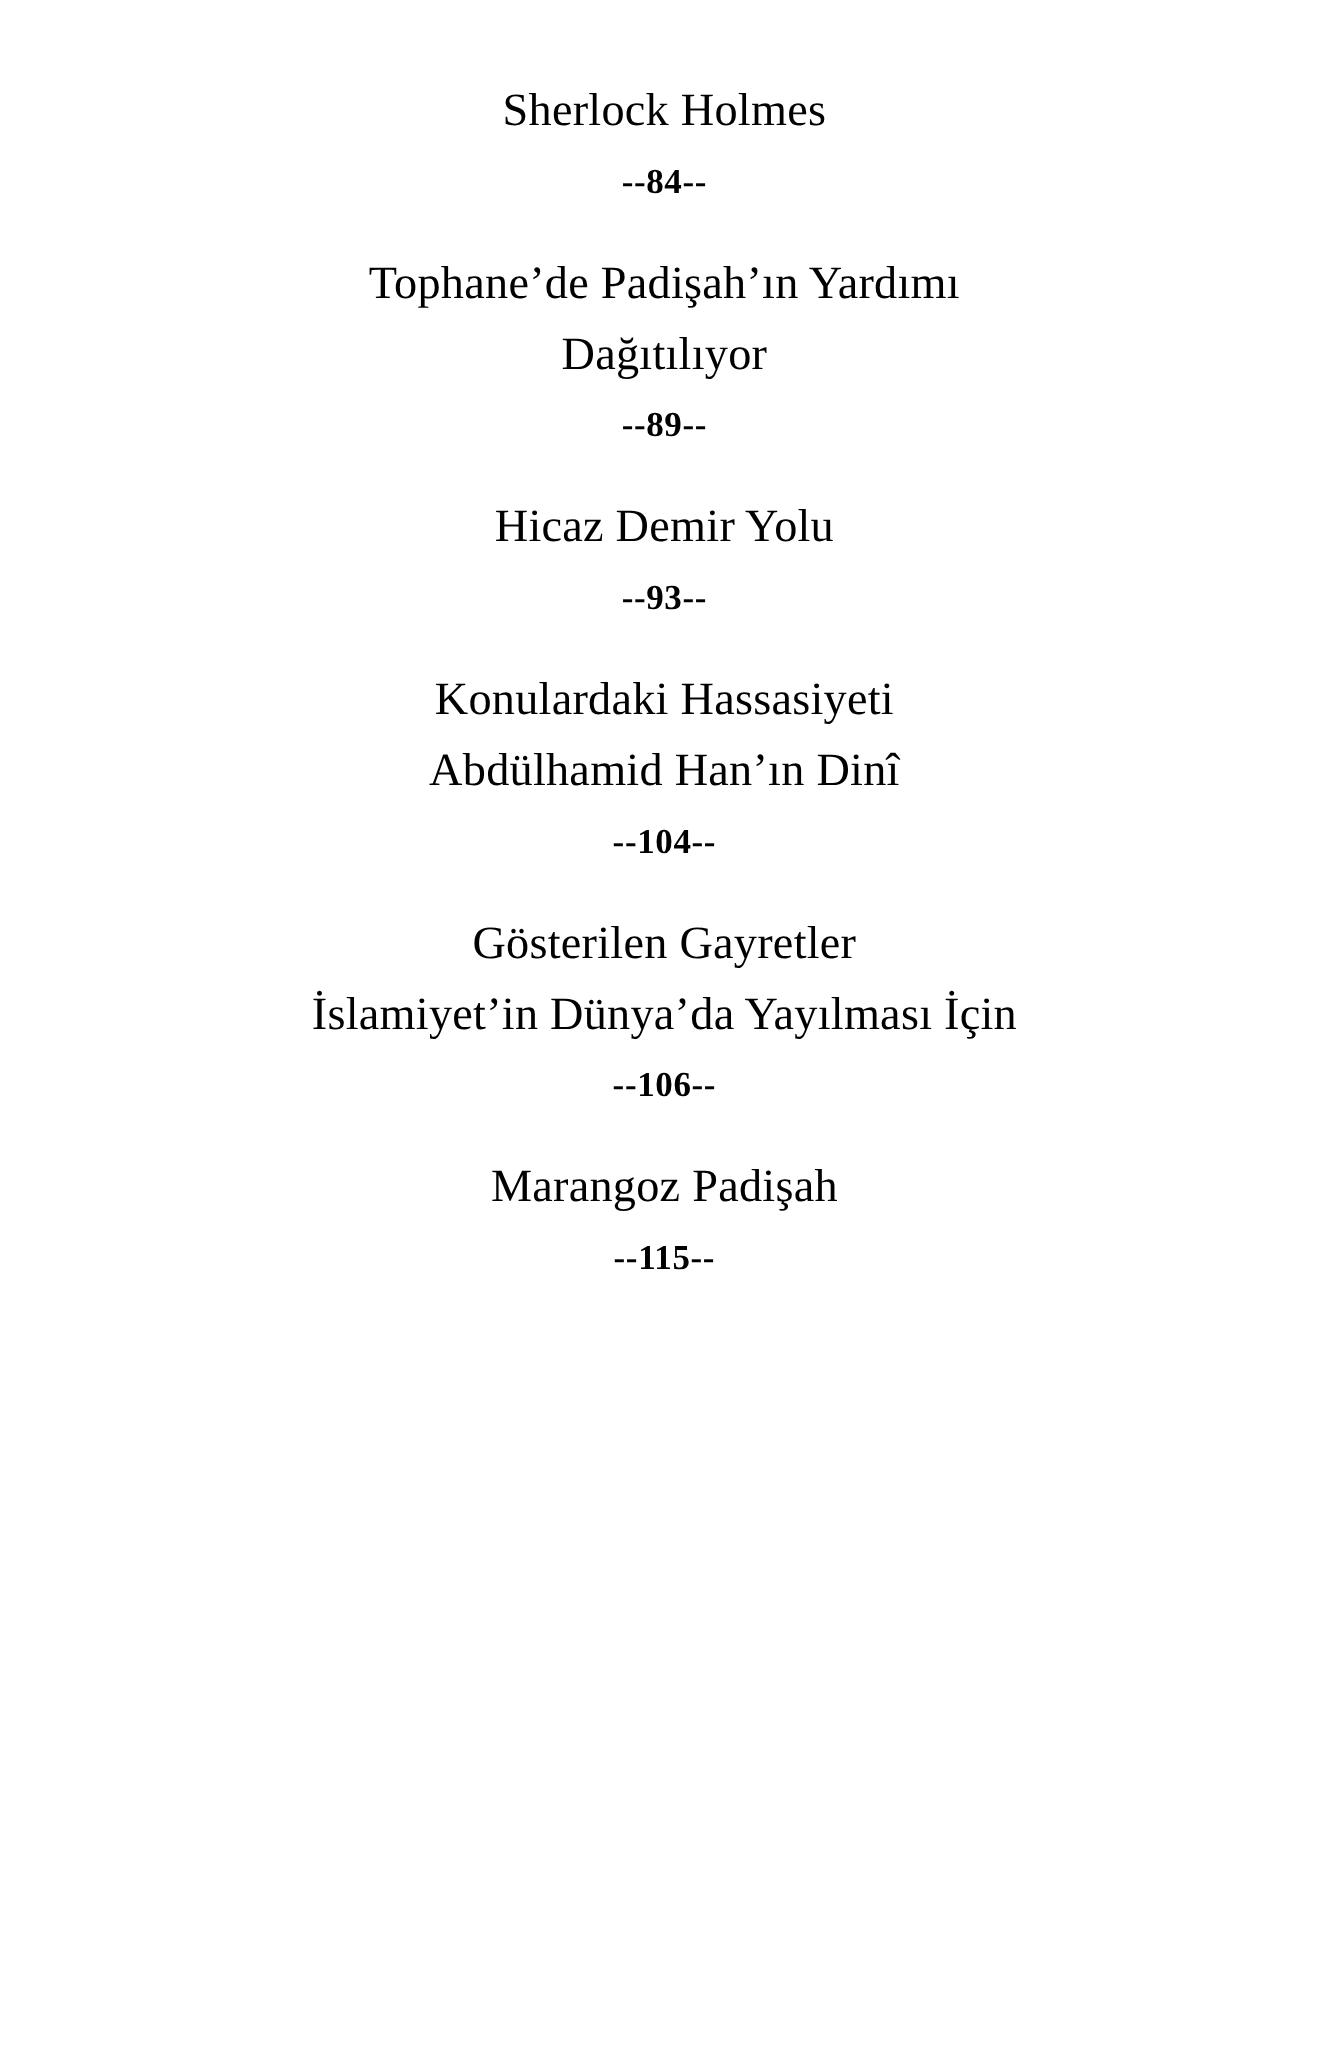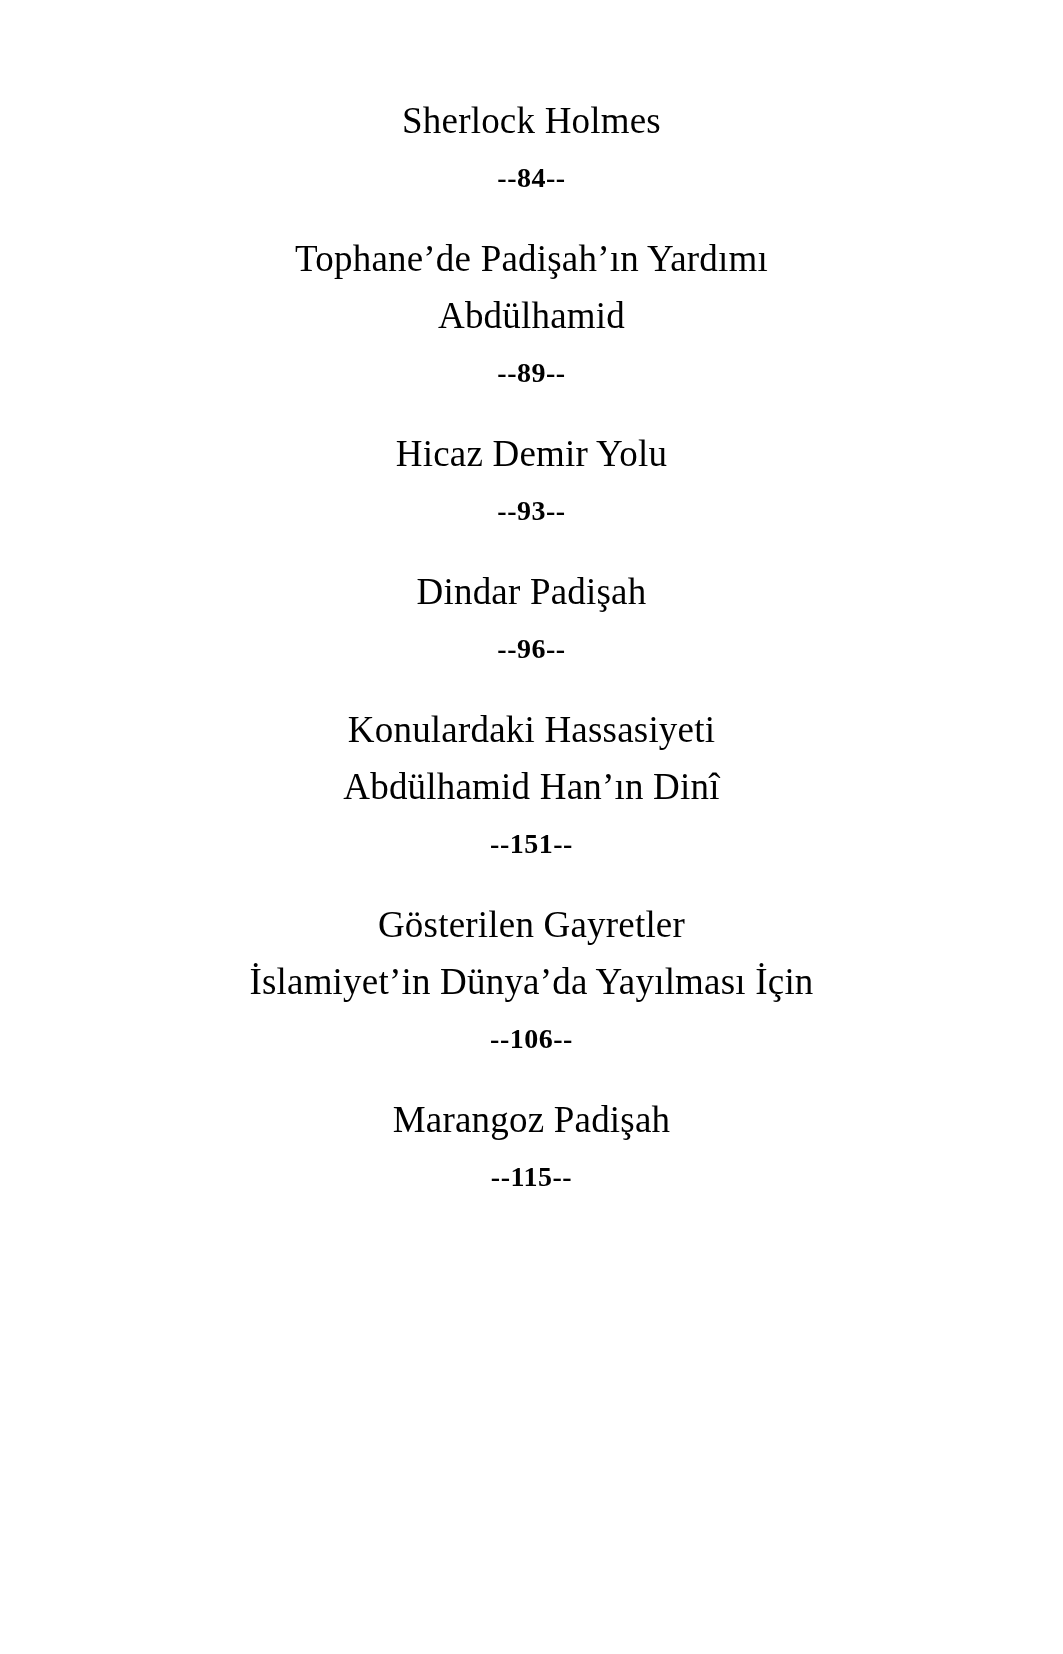--- a/index.html
+++ b/index.html
@@ -11,21 +11,21 @@
     width: 1063px;
     height: 1654px;
     overflow: hidden;
     font-family: "Liberation Serif", "DejaVu Serif", serif;
     color: #000000;
   }
   .page {
     width: 100%;
     height: 100%;
     box-sizing: border-box;
-    padding-top: 92px;
+    padding-top: 60px;
   }
   .entries {
     width: 760px;
     margin: 0 auto;
     text-align: center;
   }
   .entry {
     margin-bottom: 24px;
   }
   .title-line {
@@ -50,46 +50,40 @@
   <div class="entry">
     <div class="title">
           <div class="title-line">Sherlock Holmes</div>
         </div>
     <div class="page-num">--84--</div>
   </div>
 
   <div class="entry">
     <div class="title">
           <div class="title-line">Tophane’de Padişah’ın Yardımı</div>
-          <div class="title-line">Abdülhamid</div>
+          <div class="title-line">Dağıtılıyor</div>
         </div>
     <div class="page-num">--89--</div>
   </div>
 
   <div class="entry">
     <div class="title">
           <div class="title-line">Hicaz Demir Yolu</div>
         </div>
     <div class="page-num">--93--</div>
   </div>
 
-  <div class="entry">
-    <div class="title">
-          <div class="title-line">Dindar Padişah</div>
-        </div>
-    <div class="page-num">--96--</div>
-  </div>
 
 
   <div class="entry">
     <div class="title">
           <div class="title-line">Konulardaki Hassasiyeti</div>
           <div class="title-line">Abdülhamid Han’ın Dinî</div>
         </div>
-    <div class="page-num">--151--</div>
+    <div class="page-num">--104--</div>
   </div>
 
   <div class="entry">
     <div class="title">
           <div class="title-line">Gösterilen Gayretler</div>
           <div class="title-line">İslamiyet’in Dünya’da Yayılması İçin</div>
         </div>
     <div class="page-num">--106--</div>
   </div>
 

